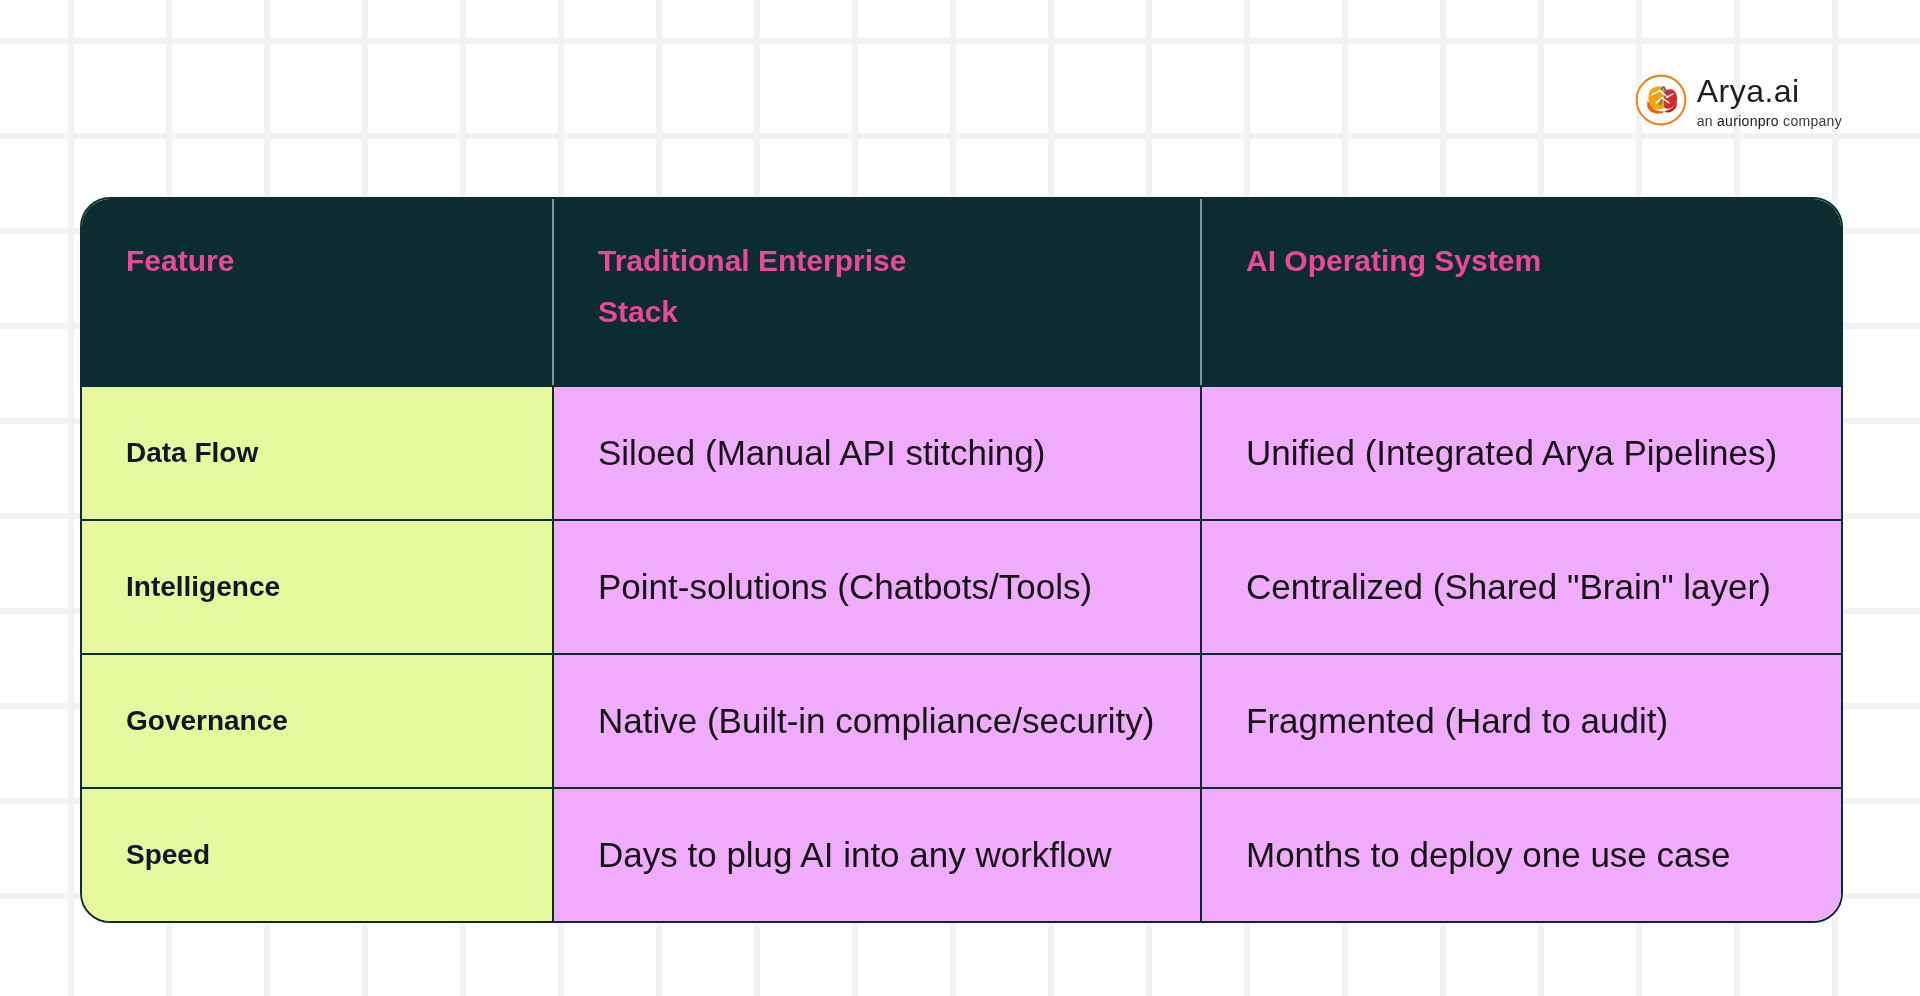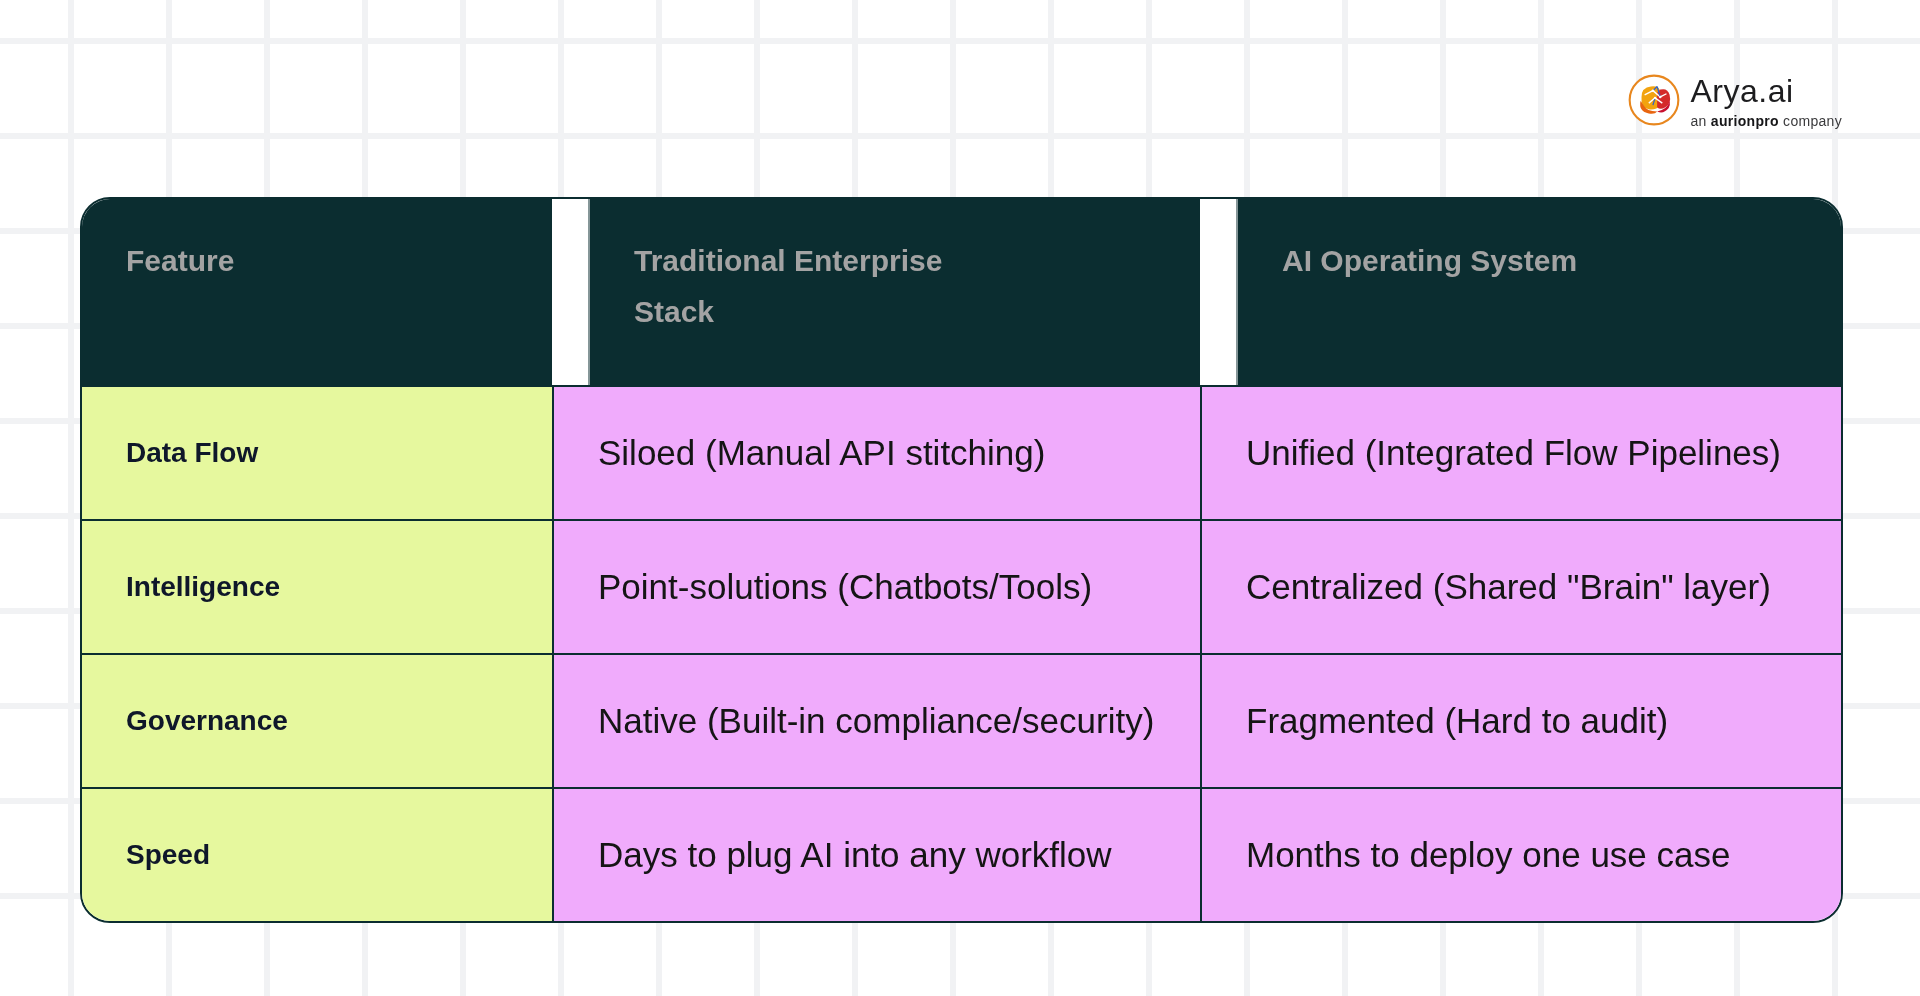--- a/index.html
+++ b/index.html
@@ -32,47 +32,47 @@
     color: #1d1d1f;
     letter-spacing: 0.5px;
   }
   .tagline {
     font-size: 14px;
     color: #3a3a3c;
     margin-top: 1px;
     letter-spacing: 0.3px;
     white-space: nowrap;
   }
-  .tagline .bold { font-weight: 700; color: #161618; }
+  .tagline .bold { font-weight: 400; color: #161618; }
 
   
   .cmp-table {
     position: absolute;
     left: 80px;
     top: 197px;
     width: 1759px;
     height: 722px;
     border: 2px solid #0b2d30;
     border-radius: 30px;
     overflow: hidden;
     display: grid;
     grid-template-columns: 470px 648px 641px;
     grid-template-rows: 186px 134px 134px 134px 134px;
     background: #ffffff;
   }
   .th {
     background: #0b2d30;
-    color: #a3a3a3;
+    color: #ec4899;
     font-weight: 700;
     font-size: 30px;
     line-height: 51px;
     padding: 36px 30px 0 44px;
     box-sizing: border-box;
   }
-  .th.sep { border-left: 2px solid rgba(255,255,255,0.50); margin-left: 36px; }
+  .th.sep { border-left: 2px solid rgba(255,255,255,0.50); }
 
   .td {
     display: flex;
     align-items: center;
     font-size: 35px;
     color: #151515;
     padding: 0 28px 0 44px;
     box-sizing: border-box;
     border-top: 2px solid #0b2d30;
     background: #f0abfc;
@@ -116,21 +116,21 @@
   <div class="th sep">
     <div>Traditional Enterprise</div>
     <div>Stack</div>
   </div>
   <div class="th sep">
     <div>AI Operating System</div>
   </div>
 
   <div class="td feature">Data Flow</div>
   <div class="td sep">Siloed (Manual API stitching)</div>
-  <div class="td sep">Unified (Integrated Flow Pipelines)</div>
+  <div class="td sep">Unified (Integrated Arya Pipelines)</div>
 
   <div class="td feature">Intelligence</div>
   <div class="td sep">Point-solutions (Chatbots/Tools)</div>
   <div class="td sep">Centralized (Shared "Brain" layer)</div>
 
   <div class="td feature">Governance</div>
   <div class="td sep">Native (Built-in compliance/security)</div>
   <div class="td sep">Fragmented (Hard to audit)</div>
 
   <div class="td feature">Speed</div>

